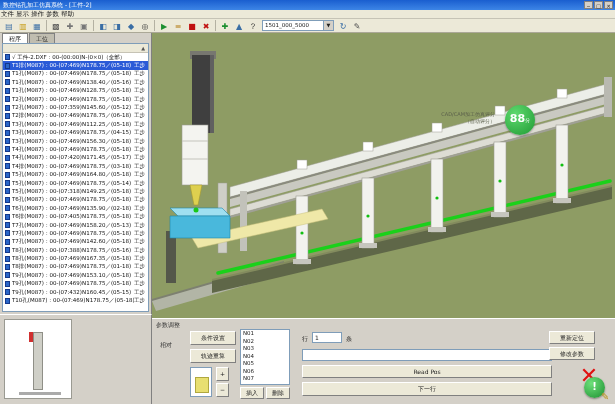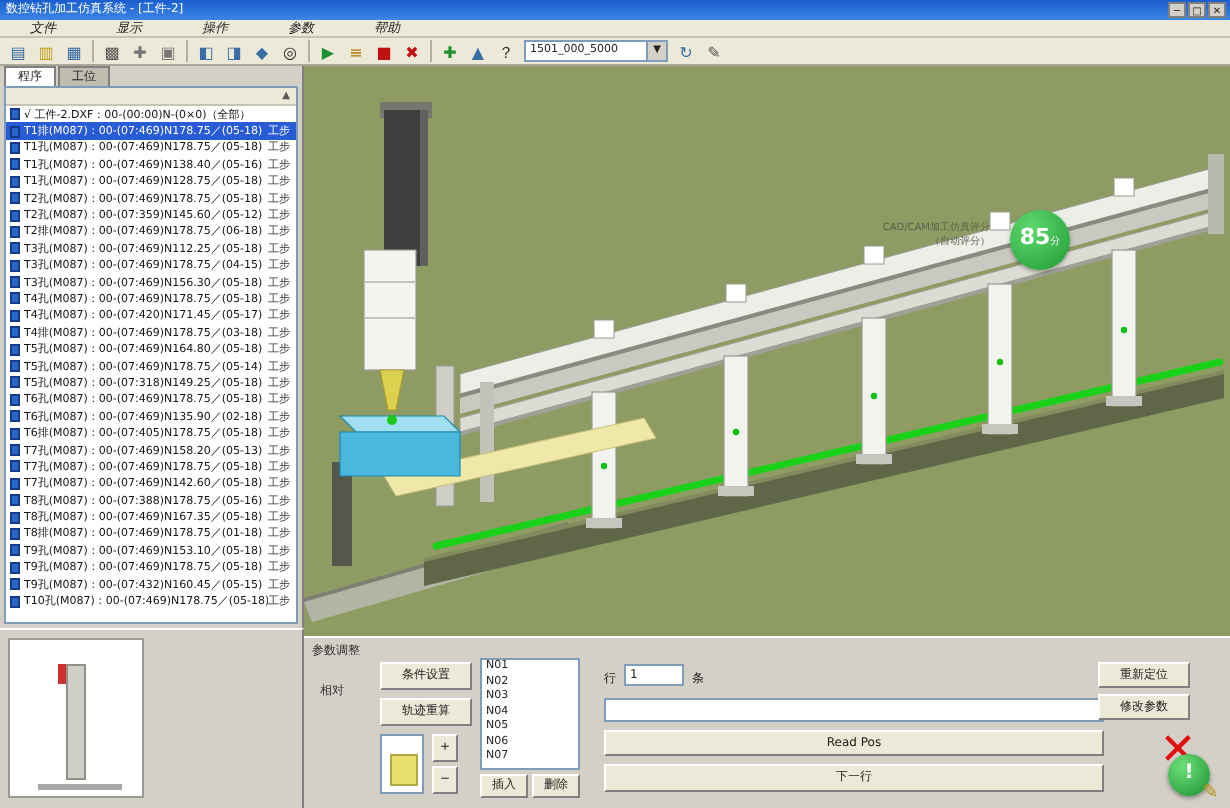--- a/index.html
+++ b/index.html
@@ -7,21 +7,21 @@
        font-family:"DejaVu Sans",sans-serif;font-size:7px;color:#222;}
   
   #titlebar{position:absolute;left:0;top:0;width:615px;height:10px;
     background:linear-gradient(#1a5ecf,#3d85e6);color:#fff;font-size:6px;line-height:10px;
     padding-left:3px;box-sizing:border-box;}
   #titlebar .winbtns{position:absolute;right:2px;top:1px;display:flex;gap:1px;}
   #titlebar .winbtn{width:9px;height:8px;background:#d4d0c8;color:#222;font-size:5px;
     line-height:8px;text-align:center;border:1px solid #808080;box-sizing:border-box;}
   #menubar{position:absolute;left:0;top:10px;width:615px;height:9px;background:#ece9d8;
     border-bottom:1px solid #c6c3b5;box-sizing:border-box;display:flex;align-items:center;}
-  #menubar .menu{padding:0 15px;font-size:6.5px;line-height:9px;font-style:italic;}
+  #menubar .menu{padding:0 1px;font-size:6.5px;line-height:9px;}
   #toolbar{position:absolute;left:0;top:19px;width:615px;height:14px;background:#ece9d8;
     border-bottom:1px solid #aba897;box-sizing:border-box;display:flex;align-items:center;padding-left:2px;}
   .tbtn{width:13px;height:12px;font-size:8px;line-height:12px;text-align:center;margin:0 0.5px;
     background:#ece9d8;border:1px solid #ece9d8;box-sizing:border-box;}
   .tsep{width:1px;height:11px;background:#b4b1a2;margin:0 2px;}
   #combo{width:72px;height:11px;background:#fff;border:1px solid #7f9db9;box-sizing:border-box;
     font-size:5.5px;line-height:9px;padding-left:2px;position:relative;margin:0 2px;}
   #combo .arrow{position:absolute;right:0;top:0;width:9px;height:9px;background:#d4d0c8;
     border-left:1px solid #7f9db9;font-size:5px;text-align:center;line-height:9px;}
   
@@ -374,21 +374,21 @@
       <line x1="30" y1="108" x2="56" y2="108" stroke="#c4c4bc" stroke-width="1"></line>
       <line x1="30" y1="126" x2="56" y2="126" stroke="#c4c4bc" stroke-width="1"></line>
       <polygon points="38,152 50,152 46,172 42,172" fill="#ded04f" stroke="#a89a2f" stroke-width="0.6"></polygon>
       <circle cx="44" cy="177" r="2.5" fill="#18c818"></circle>
     </svg>
     <div id="badge">
       <div class="lines">
         <div>CAD/CAM加工仿真评分</div>
         <div>（自动评分）</div>
       </div>
-      <div class="circle"><span>85</span><small>分</small></div>
+      <div class="circle"><span>88</span><small>分</small></div>
     </div>
   </div>
 
   <div id="mini-panel">
     <div id="mini-inner">
       <div id="mini-red"></div>
       <div id="mini-col"></div>
       <div id="mini-base"></div>
     </div>
   </div>

